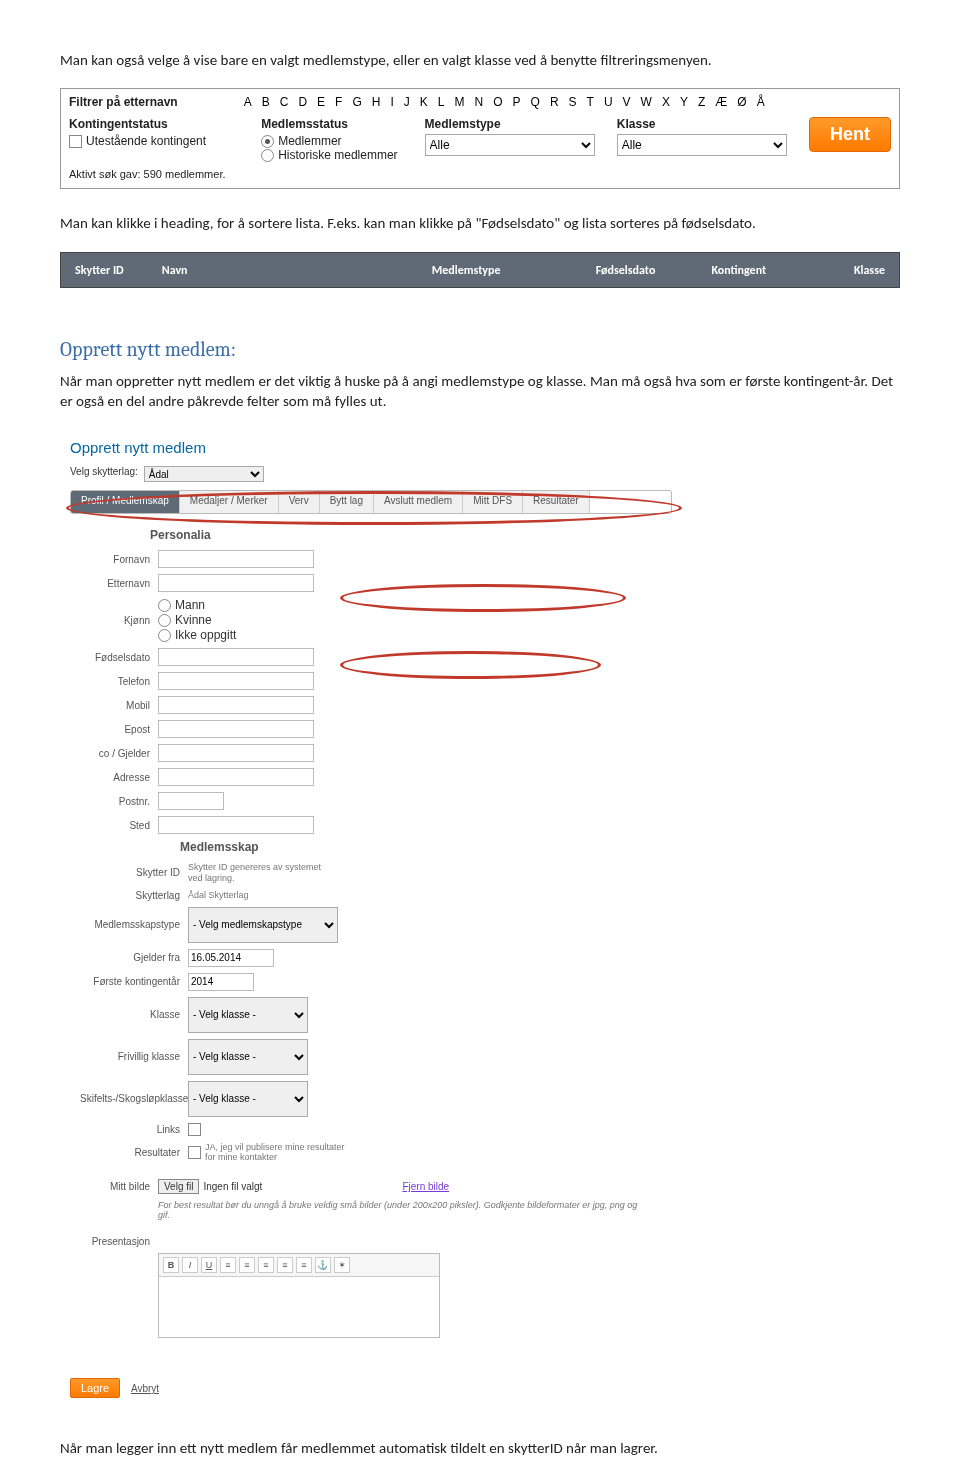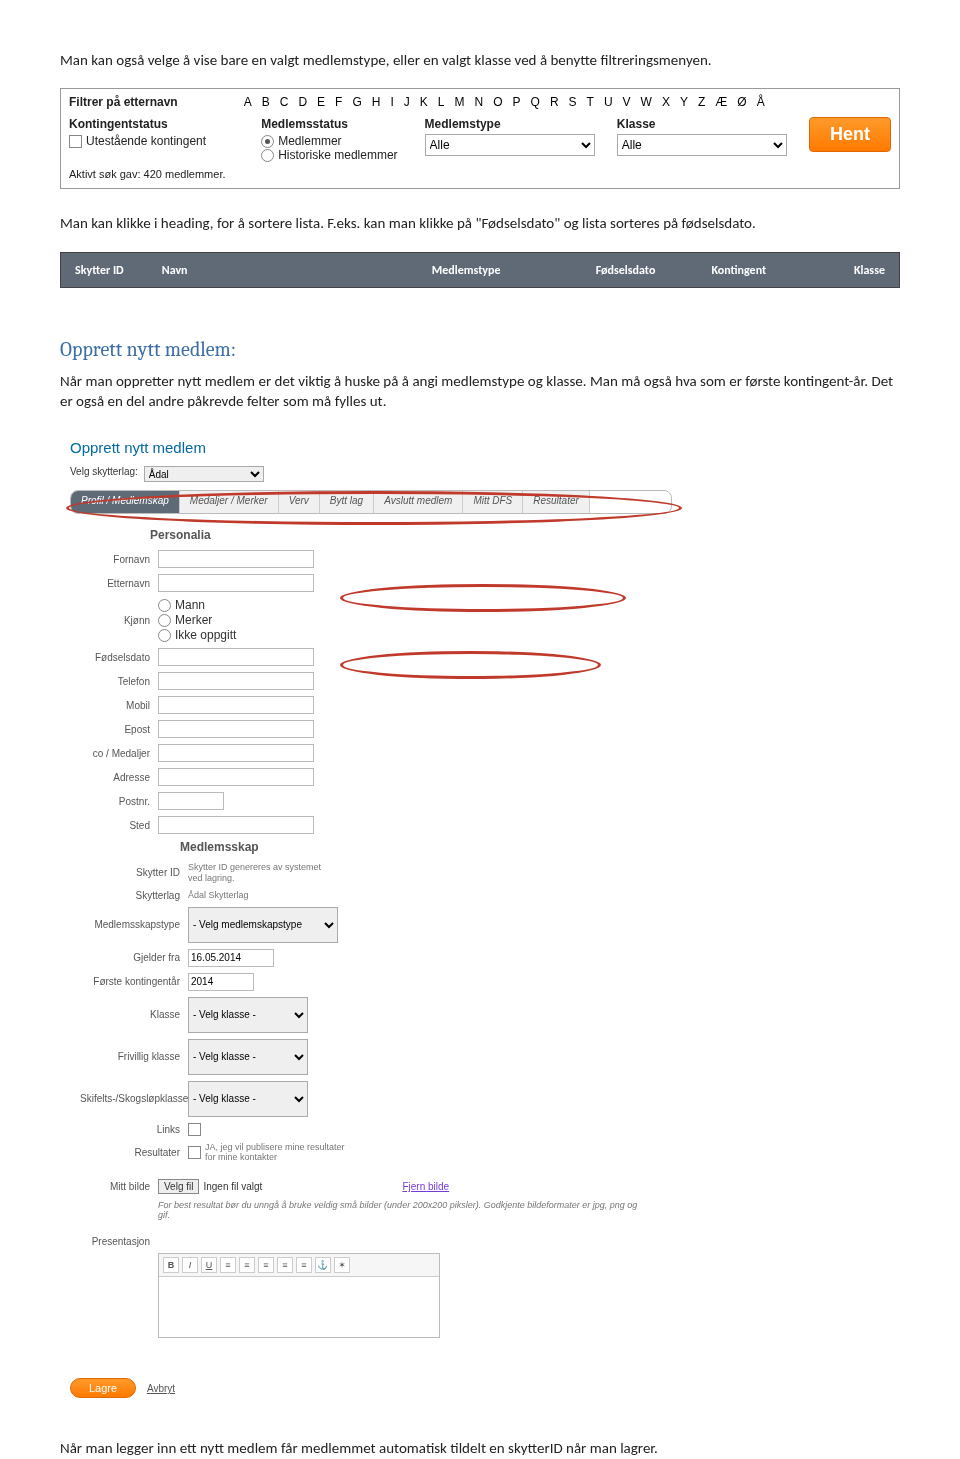--- a/index.html
+++ b/index.html
@@ -89,23 +89,22 @@
     color: #333;
     background:#fff;
     padding:10px;
     width:640px;
   }
   .formshot .title { font-size: 15px; color: #0369a1; margin-bottom: 10px;}
   .formshot .toprow { display:flex; gap:6px; margin-bottom:8px;}
   .formshot .toprow select{ font-size:10px; width:120px; height:16px; border:1px solid #aaa;}
   .tabs {
     display:flex; width:600px; height:22px;
-    border:1px solid #bbb; border-radius:8px; overflow:hidden;
+    border:1px solid #bbb; border-radius:3px; overflow:hidden;
     font-size:10px;
-    font-style:italic;
   }
   .tab { flex:0 0 auto; padding:4px 10px; background:#f0f0f0; border-right:1px solid #ccc; color:#555;}
   .tab.active{ background:#5f6a77; color:#fff;}
   .ring-tabs {
     position:absolute; border:3px solid #c0392b; border-radius:50%/50%;
     width:610px; height:28px; left:6px; top:62px; pointer-events:none;
   }
   .formcols { display:flex; margin-top:14px;flex-direction:column;}
   .leftcol{ width:260px;}
   .rightcol{ width:360px; margin-left:10px;}
@@ -118,21 +117,21 @@
   .notetext{ font-size:9px; color:#777; width:150px; line-height:1.2; }
   .ring-mtype{ position:absolute; border:3px solid #c0392b; border-radius:50%/50%; width:280px; height:22px; left:280px; top:155px; pointer-events:none;}
   .ring-klasse{ position:absolute; border:3px solid #c0392b; border-radius:50%/50%; width:255px; height:22px; left:280px; top:222px; pointer-events:none;}
   .filebtn{ display:inline-block; border:1px solid #888; background:#eee; padding:1px 5px; font-size:10px;}
   .fjern{ color:#7a3bd4; font-size:10px; text-decoration:underline; margin-left:140px;}
   .helptxt{ font-size:9px; font-style:italic; color:#777; width:480px; margin-left:88px; margin-top:2px;}
   .richtb{ width:280px; border:1px solid #bbb; margin-left:88px;}
   .richtb .tb{ display:flex; gap:3px; padding:3px 4px; border-bottom:1px solid #ccc; background:#f6f6f6;}
   .richtb .tb span{ width:14px; height:14px; border:1px solid #ccc; font-size:9px; display:flex; align-items:center; justify-content:center; color:#555; background:#fff;}
   .richtb .ta{ height:60px;}
-  .lagre-btn{ background:linear-gradient(#ff9a2a,#ff7a00); color:#fff; border:1px solid #e06800; padding:3px 18px; font-size:11px; border-radius:10px;}
+  .lagre-btn{ background:linear-gradient(#ff9a2a,#ff7a00); color:#fff; border:1px solid #e06800; padding:3px 10px; font-size:11px; border-radius:2px;}
   .avbryt{ color:#555; text-decoration:underline; font-size:10px; margin-left:8px;}
   .pagenum{ text-align:right; margin-top:30px; font-size:14px; padding-right:4px;}
 </style>
 </head>
 <body>
 
 <p class="para">Man kan også velge å vise bare en valgt medlemstype, eller en valgt klasse ved å benytte filtreringsmenyen.</p>
 
 <div class="filterbox">
   <div class="filterrow1">
@@ -191,21 +190,21 @@
     <div class="col col3">
       <span class="hdr">Medlemstype</span>
       <select class="fake"><option>Alle</option></select>
     </div>
     <div class="col col4">
       <span class="hdr">Klasse</span>
       <select class="fake"><option>Alle</option></select>
     </div>
     <button class="hent-btn">Hent</button>
   </div>
-  <div class="statusline">Aktivt søk gav: 420 medlemmer.</div>
+  <div class="statusline">Aktivt søk gav: 590 medlemmer.</div>
 </div>
 
 <p class="para" style="margin-top:24px">Man kan klikke i heading, for å sortere lista. F.eks. kan man klikke på "Fødselsdato" og lista sorteres på fødselsdato.</p>
 
 <div class="tableheader">
   <span class="c1">Skytter ID</span>
   <span class="c2">Navn</span>
   <span class="c3">Medlemstype</span>
   <span class="c4">Fødselsdato</span>
   <span class="c5">Kontingent</span>
@@ -246,21 +245,21 @@
         </div>
       <div class="fr">
           <span class="fl">Kjønn</span>
         <div class="radiogrp">
           <div class="radio-row">
               <span class="radio"></span>
               <span>Mann</span>
             </div>
           <div class="radio-row">
               <span class="radio"></span>
-              <span>Merker</span>
+              <span>Kvinne</span>
             </div>
           <div class="radio-row">
               <span class="radio"></span>
               <span>Ikke oppgitt</span>
             </div>
         </div>
       </div>
       <div class="fr">
           <span class="fl">Fødselsdato</span>
           <input type="text" style="">
@@ -271,21 +270,21 @@
         </div>
       <div class="fr">
           <span class="fl">Mobil</span>
           <input type="text" style="">
         </div>
       <div class="fr">
           <span class="fl">Epost</span>
           <input type="text" style="">
         </div>
       <div class="fr">
-          <span class="fl">co / Medaljer</span>
+          <span class="fl">co / Gjelder</span>
           <input type="text" style="">
         </div>
       <div class="fr">
           <span class="fl">Adresse</span>
           <input type="text" style="">
         </div>
       <div class="fr">
           <span class="fl">Postnr.</span>
           <input type="text" style="width: 60px;">
         </div>

